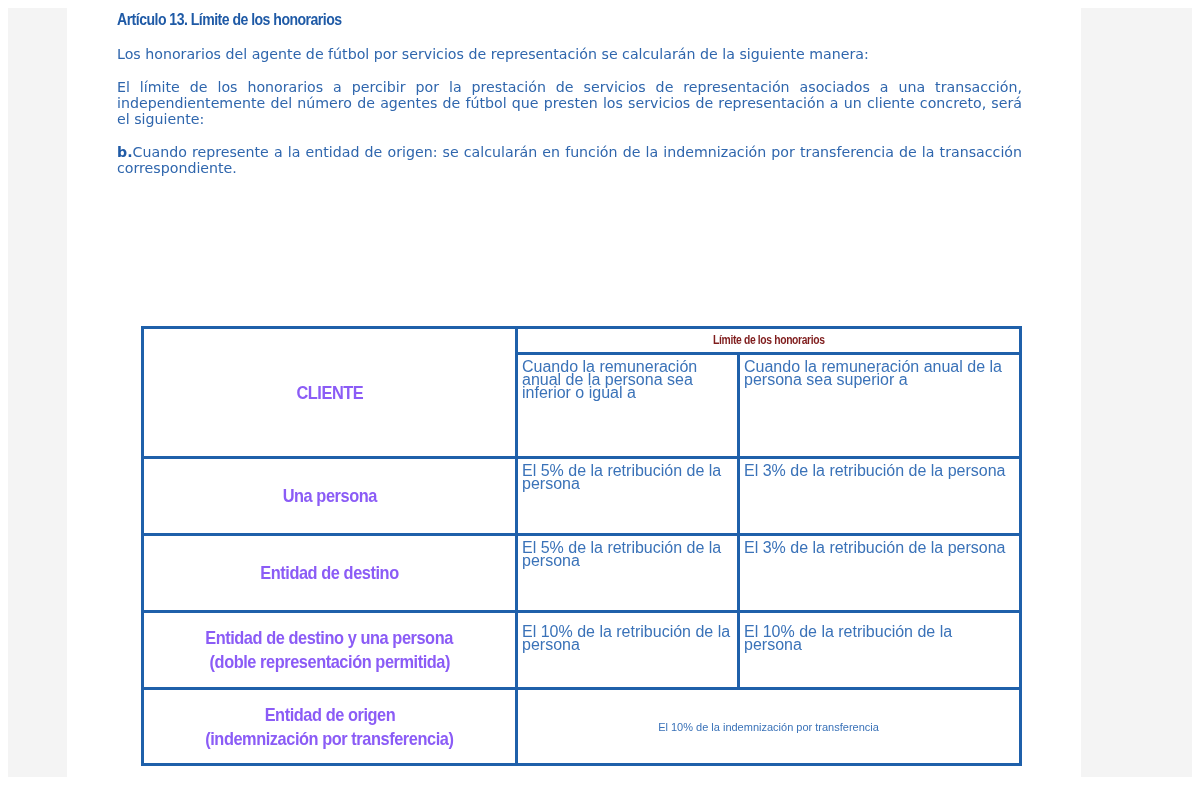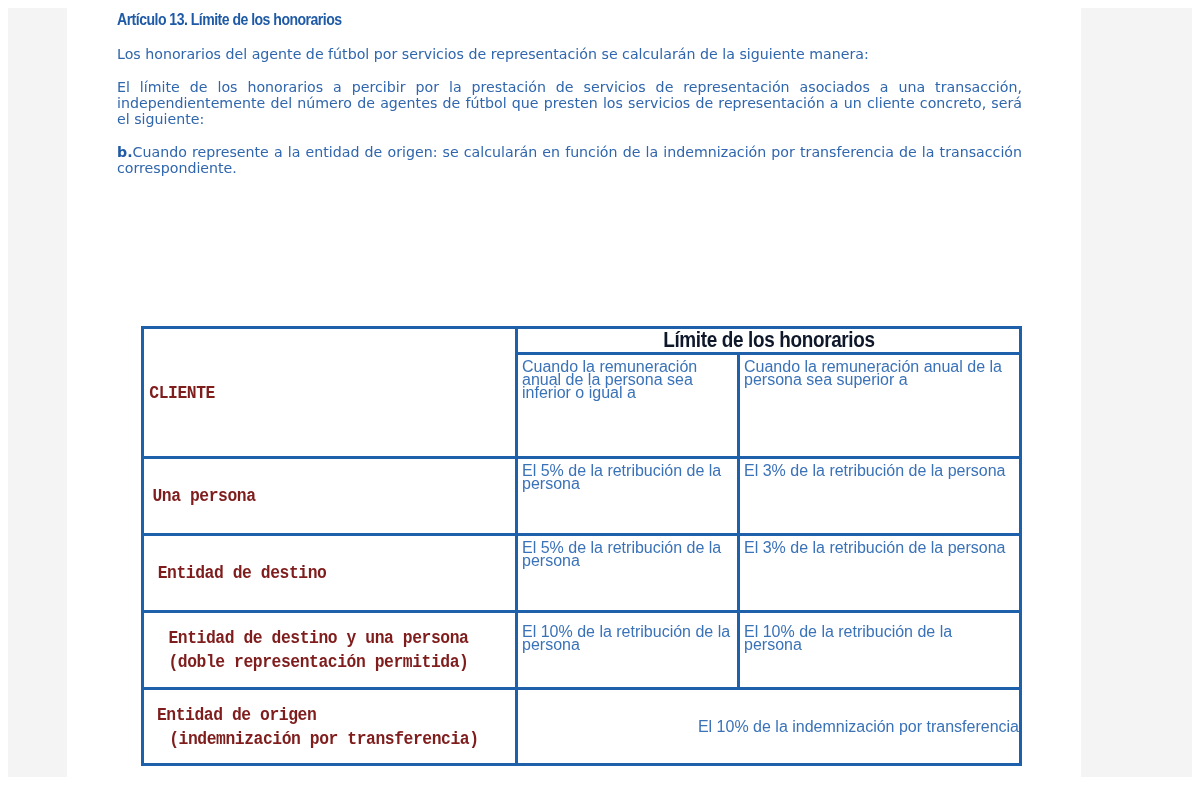--- a/index.html
+++ b/index.html
@@ -29,39 +29,39 @@
     table.fees {
       position: absolute; left: 141px; top: 326px;
       width: 878px; border-collapse: collapse;
       border: 3px solid #1f60aa;
       table-layout: fixed;
     }
     table.fees td {
       border: 3px solid #1f60aa; padding: 0; vertical-align: top;
     }
     .client-cell {
-      font-family: Liberation Mono, monospace; font-weight: bold;
-      color: #7f1d1d; vertical-align: middle !important;
+      font-family: Liberation Sans, sans-serif; font-weight: bold;
+      color: #8b5cf6; text-align: center; vertical-align: middle !important;
       font-size: 19px; line-height: 24px; letter-spacing: -0.5px;
     }
     .client-cell span { display: inline-block; transform: scaleX(0.86); }
     .limit-head {
       font-family: "Liberation Sans", sans-serif; font-weight: bold;
-      color: #0f172a; text-align: center; font-size: 22px; height: 22px;
+      color: #7f1d1d; text-align: center; font-size: 12px; height: 22px;
       line-height: 22px; letter-spacing: -0.4px;
     }
     .limit-head span { display: inline-block; transform: scaleX(0.86); }
     .cell-text {
       font-family: Liberation Sans, sans-serif;
       font-size: 16px; line-height: 13px; color: #3a72b8;
       padding: 5px 6px 0 4px !important;
     }
     .merged-text {
       font-family: "Liberation Sans", sans-serif;
-      font-size: 16px; color: #3a72b8; text-align: right;
+      font-size: 11px; color: #3a72b8; text-align: center;
       vertical-align: middle !important;
     }
   </style>
 </head>
 <body>
 
 <div class="side-panel side-left"></div>
 <div class="side-panel side-right"></div>
 
 <div class="doc">

